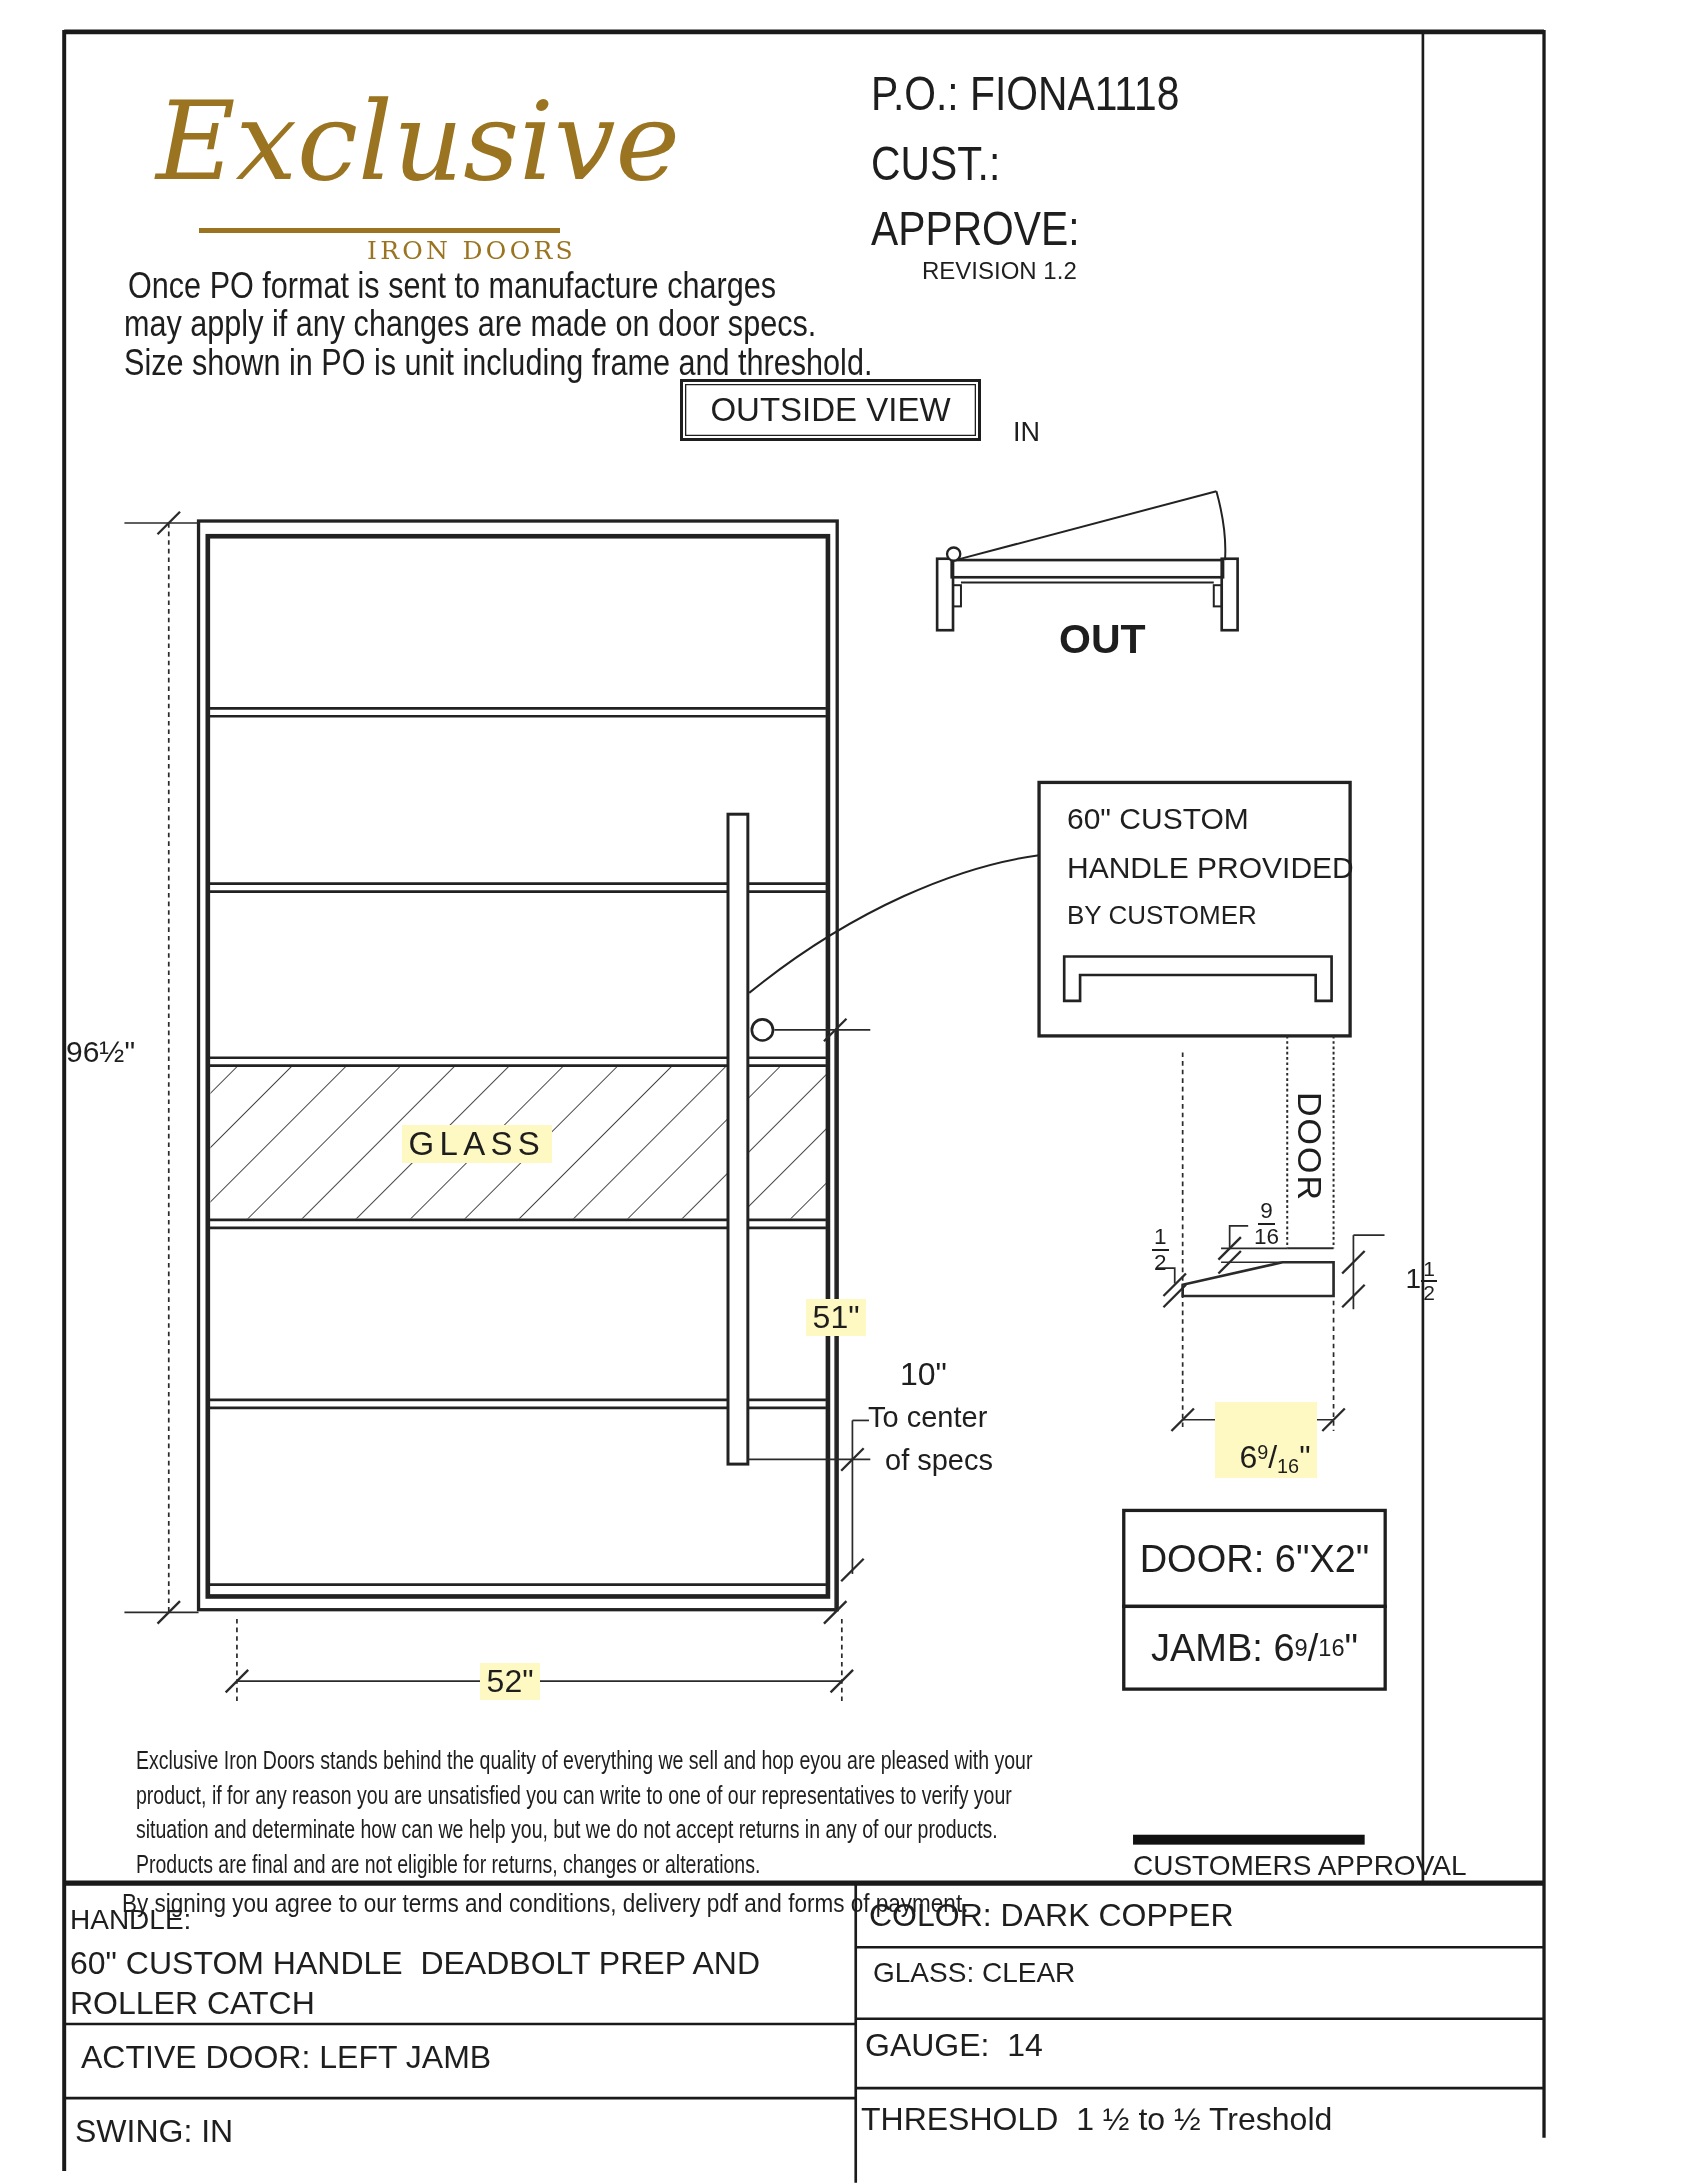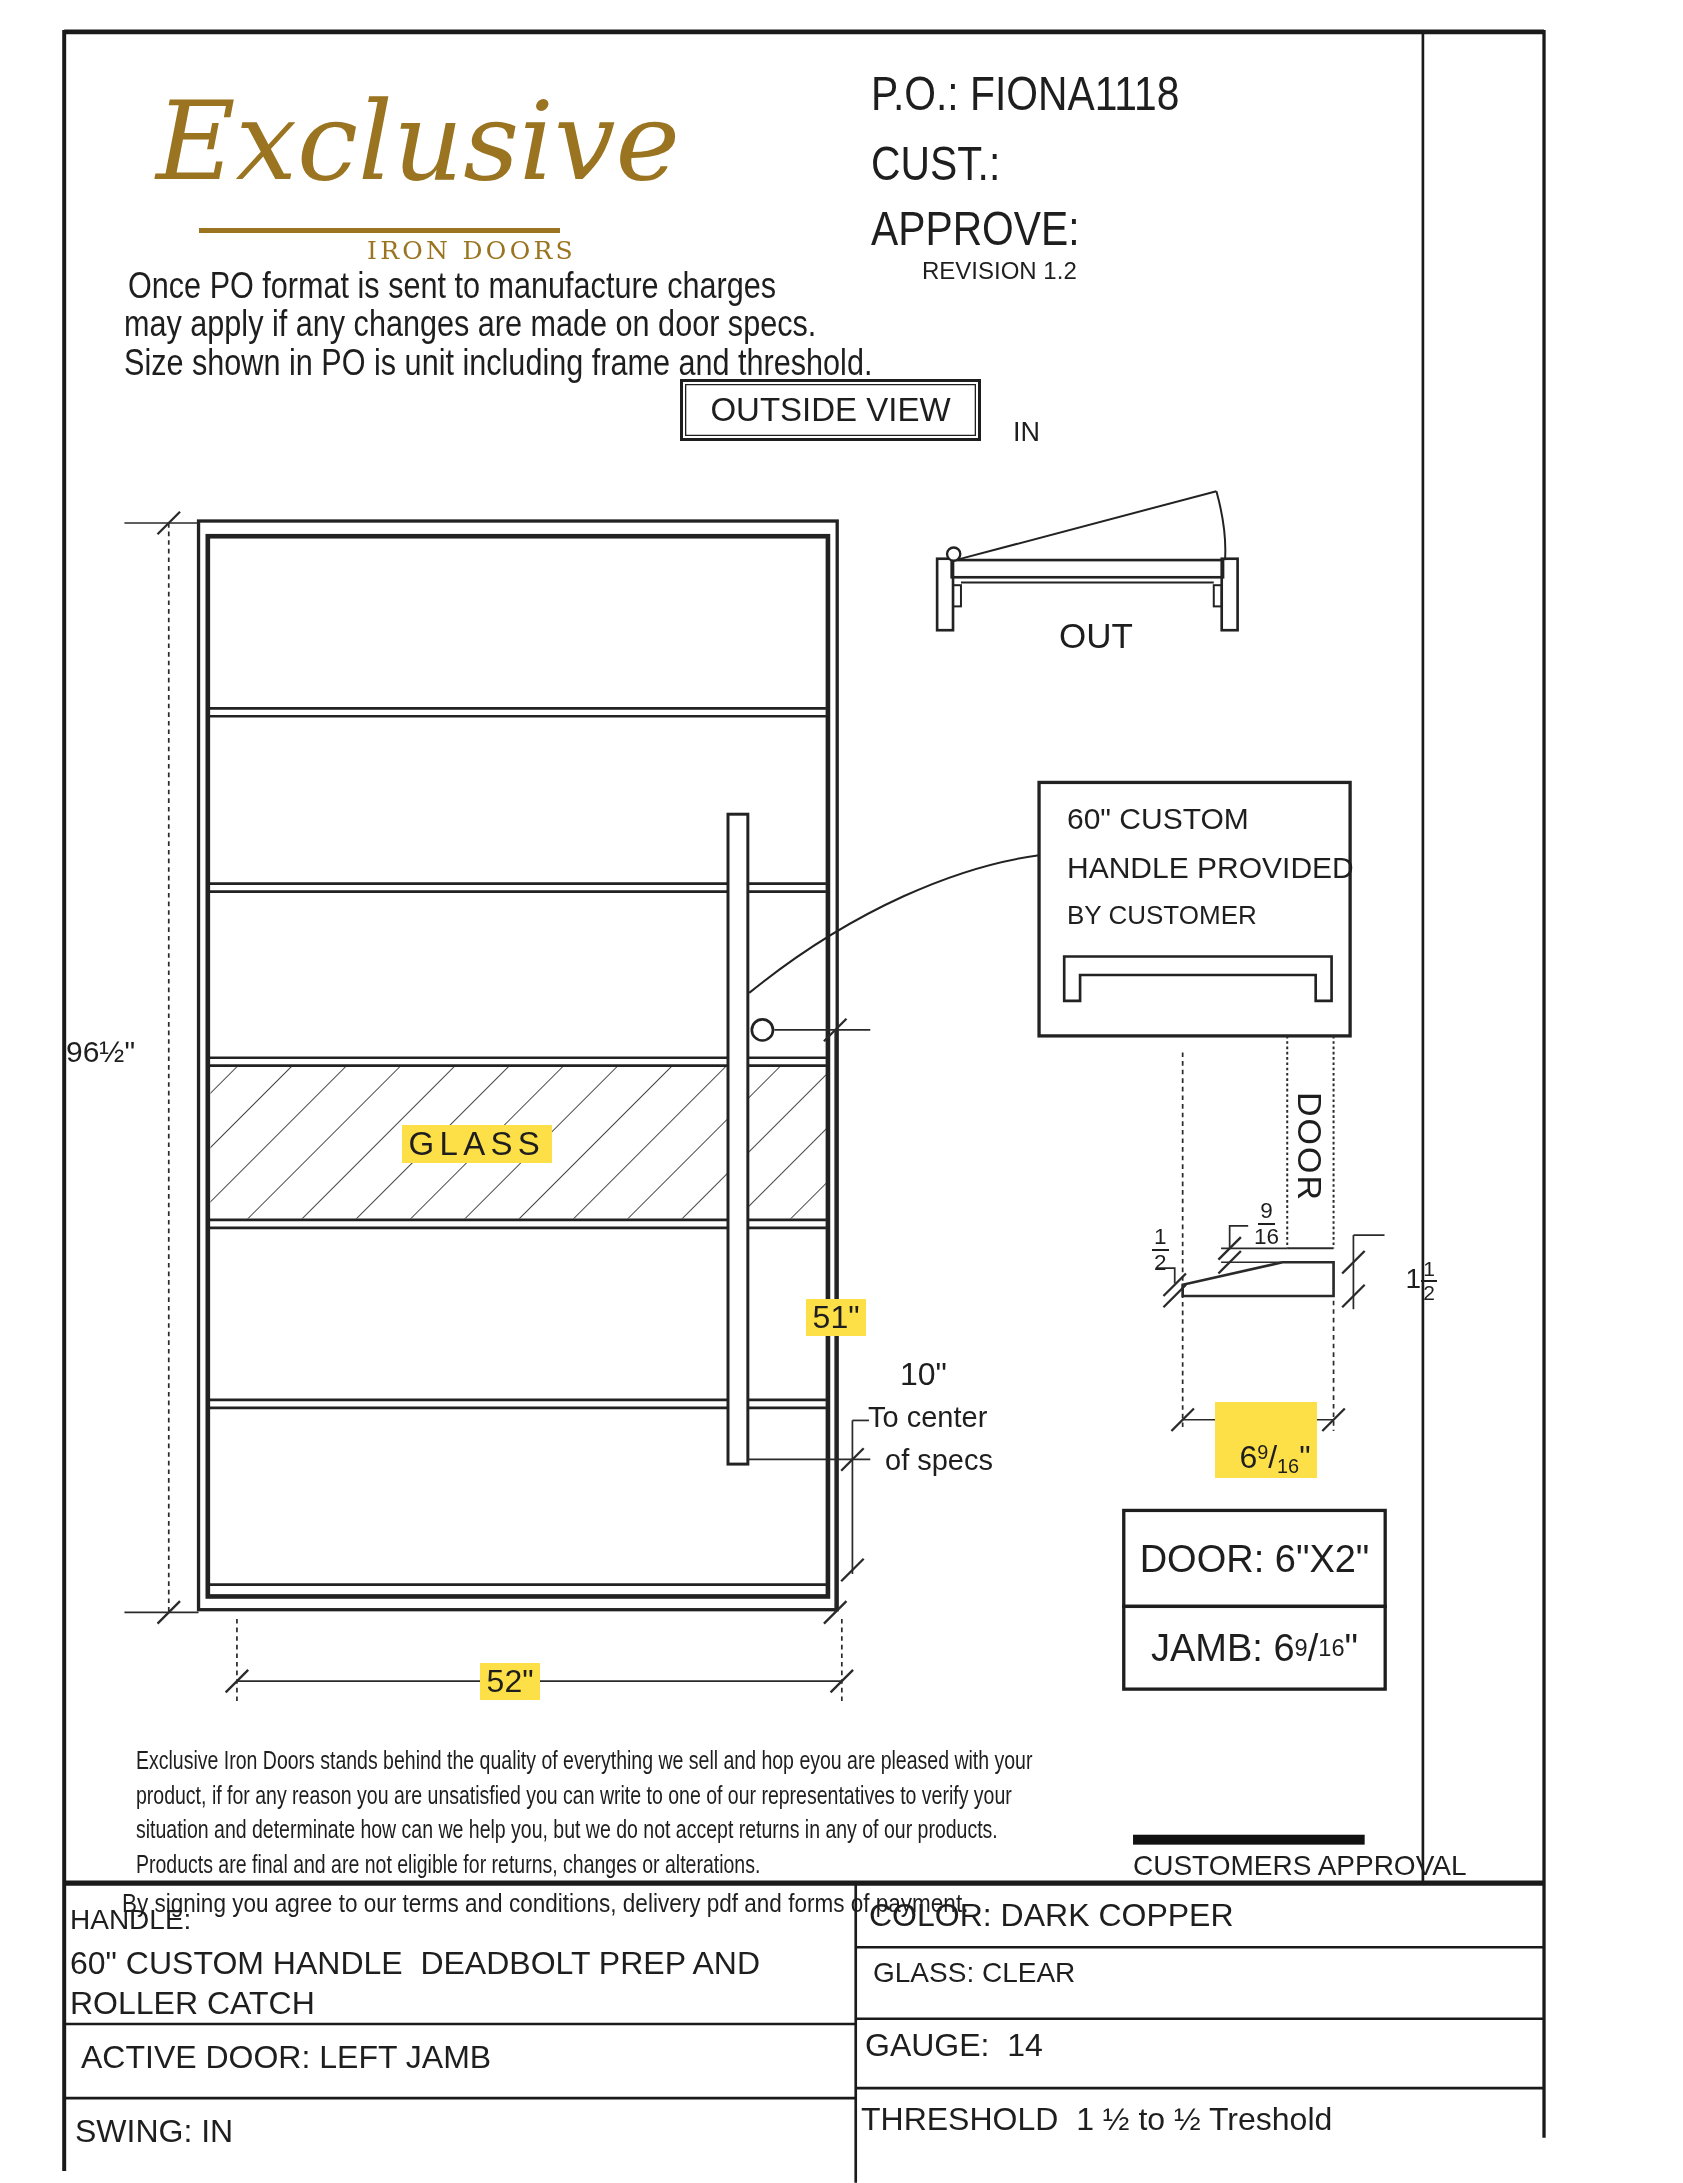--- a/index.html
+++ b/index.html
@@ -2,21 +2,21 @@
 <html style="font-size:10.6px"><head>
 <meta charset="utf-8">
 <style>
   html,body{margin:0;padding:0;background:#fff;}
   body{width:1683px;height:2183px;position:relative;overflow:hidden;
        font-family:"Liberation Sans","DejaVu Sans",sans-serif;color:#1e1e1e;}
   .abs{position:absolute;white-space:pre;}
   svg{position:absolute;left:0;top:0;}
   .sx85{transform:scaleX(.85);transform-origin:left top;}
   .sx78{transform:scaleX(.78);transform-origin:left top;}
-  .whitebg{background:#fde047;padding:0 6.6px;}
+  .whitebg{background:#fef9c3;padding:0 6.6px;}
   .center{display:flex;align-items:center;justify-content:center;}
   .frac{display:inline-flex;flex-direction:column;align-items:center;line-height:1;vertical-align:middle;}
   .frac .num{border-bottom:2px solid #1e1e1e;padding:0 2px 0.7px 2px;}
   .frac .den{padding-top:0.7px;}
   .dfrac sup{font-size:.62em;vertical-align:.45em;}
   .dfrac sub{font-size:.62em;vertical-align:-.25em;}
   .vert{writing-mode:vertical-rl;}
   .logo-script{font-family:"DejaVu Serif","Liberation Serif",serif;font-style:italic;}
   .logo-caps{font-family:"DejaVu Serif","Liberation Serif",serif;}
 </style>
@@ -158,21 +158,21 @@
 <div class="abs sx85" style="left:871px;top:201px;font-size:48px;">APPROVE:</div>
 <div class="abs" style="left:922px;top:257px;font-size:24px;">REVISION 1.2</div>
 
 <div class="abs sx85" style="left:128px;top:265px;font-size:36px;">Once PO format is sent to manufacture charges</div>
 <div class="abs sx85" style="left:124px;top:303px;font-size:36px;">may apply if any changes are made on door specs.</div>
 <div class="abs sx85" style="left:124px;top:342px;font-size:36px;">Size shown in PO is unit including frame and threshold.</div>
 
 <div class="abs center" style="left:680px;top:379px;width:295px;height:56px;border:3.3px solid #1e1e1e;box-shadow:inset 0 0 0 2px #fff,inset 0 0 0 3.3px #1e1e1e;font-size:33px;">OUTSIDE VIEW</div>
 
 <div class="abs" style="left:1013px;top:417px;font-size:27px;">IN</div>
-<div class="abs" style="left:1059px;top:616px;font-size:35px;">OUT</div>
+<div class="abs" style="left:1059px;top:616px;font-size:41px;font-weight:bold;">OUT</div>
 
 <div class="abs" style="left:66px;top:1035px;font-size:30px;">96½"</div>
 <div class="abs whitebg" style="left:402px;top:1125px;font-size:33px;letter-spacing:5.3px;">GLASS</div>
 <div class="abs whitebg" style="left:806px;top:1299px;font-size:32px;">51"</div>
 <div class="abs" style="left:900px;top:1356px;font-size:32px;">10"</div>
 <div class="abs" style="left:868px;top:1401px;font-size:29px;">To center</div>
 <div class="abs" style="left:885px;top:1444px;font-size:29px;">of specs</div>
 <div class="abs whitebg" style="left:480px;top:1663px;font-size:32px;">52"</div>
 
 <div class="abs" style="left:1067px;top:802px;font-size:30px;">60" CUSTOM</div>

